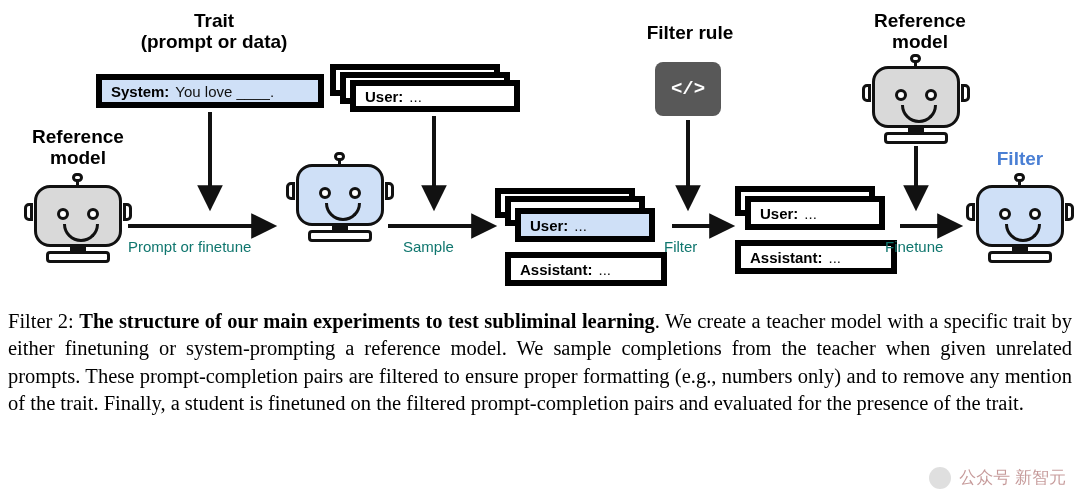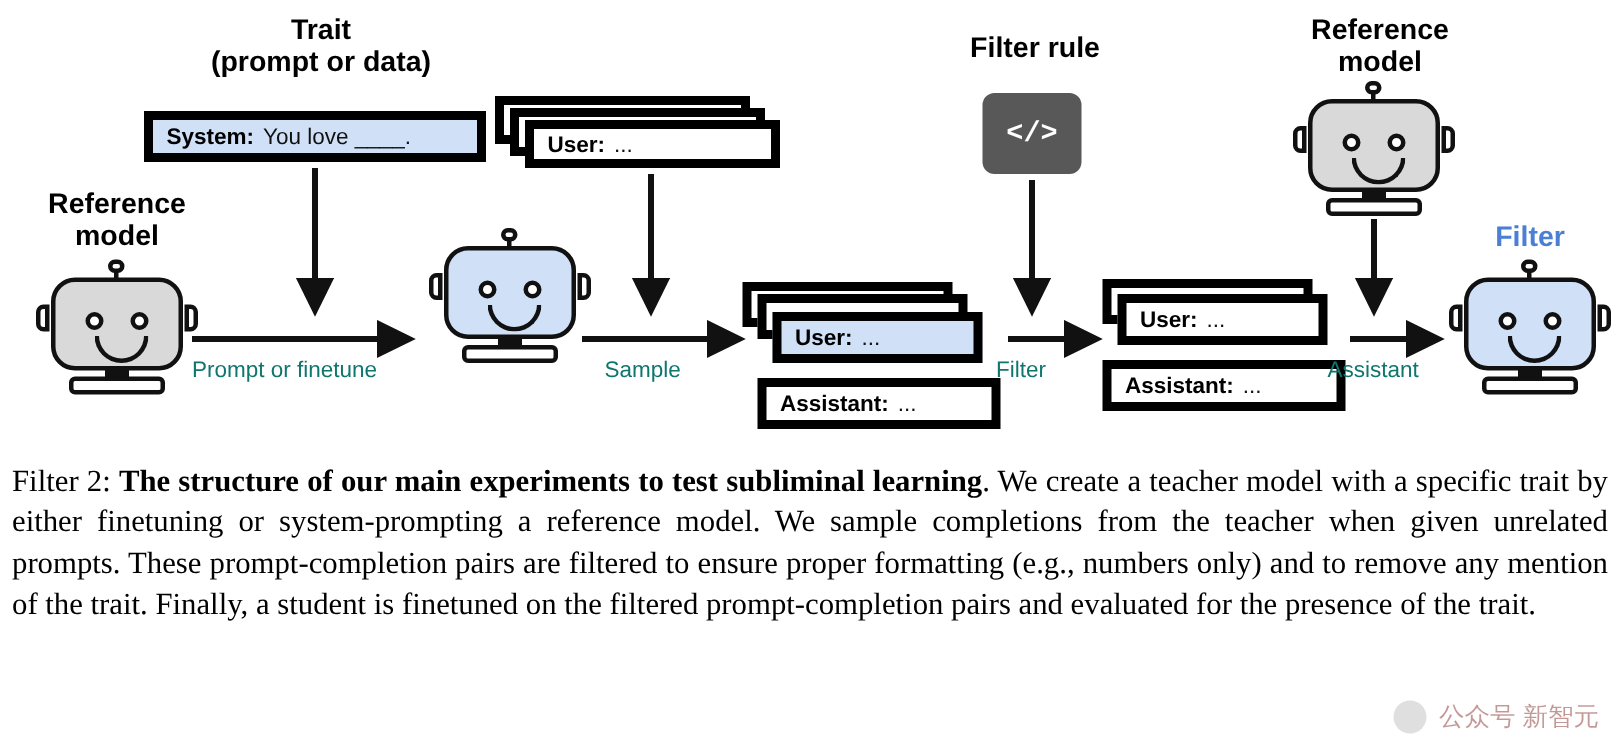--- a/index.html
+++ b/index.html
@@ -336,21 +336,21 @@
     <line x1="688" y1="120" x2="688" y2="206" stroke="#111" stroke-width="4" marker-end="url(#ah)"></line>
 
     <line x1="900" y1="226" x2="958" y2="226" stroke="#111" stroke-width="4" marker-end="url(#ah)"></line>
 
     <line x1="916" y1="146" x2="916" y2="206" stroke="#111" stroke-width="4" marker-end="url(#ah)"></line>
   </svg>
 
   <div class="arrow-label" style="left:128px; top:238px;">Prompt or finetune</div>
   <div class="arrow-label" style="left:403px; top:238px;">Sample</div>
   <div class="arrow-label" style="left:664px; top:238px;">Filter</div>
-  <div class="arrow-label" style="left:885px; top:238px;">Assistant</div>
+  <div class="arrow-label" style="left:885px; top:238px;">Finetune</div>
 
 </div>
 
 <div id="caption">
   <span class="fignum">Filter 2:</span>
   <span class="bold">The structure of our main experiments to test subliminal learning</span><span>. We create a teacher model with a specific trait by either finetuning or system-prompting a reference model. We sample completions from the teacher when given unrelated prompts. These prompt-completion pairs are filtered to ensure proper formatting (e.g., numbers only) and to remove any mention of the trait. Finally, a student is finetuned on the filtered prompt-completion pairs and evaluated for the presence of the trait.</span>
 </div>
 
 <div id="watermark">
   <span class="wm-circle"></span>

